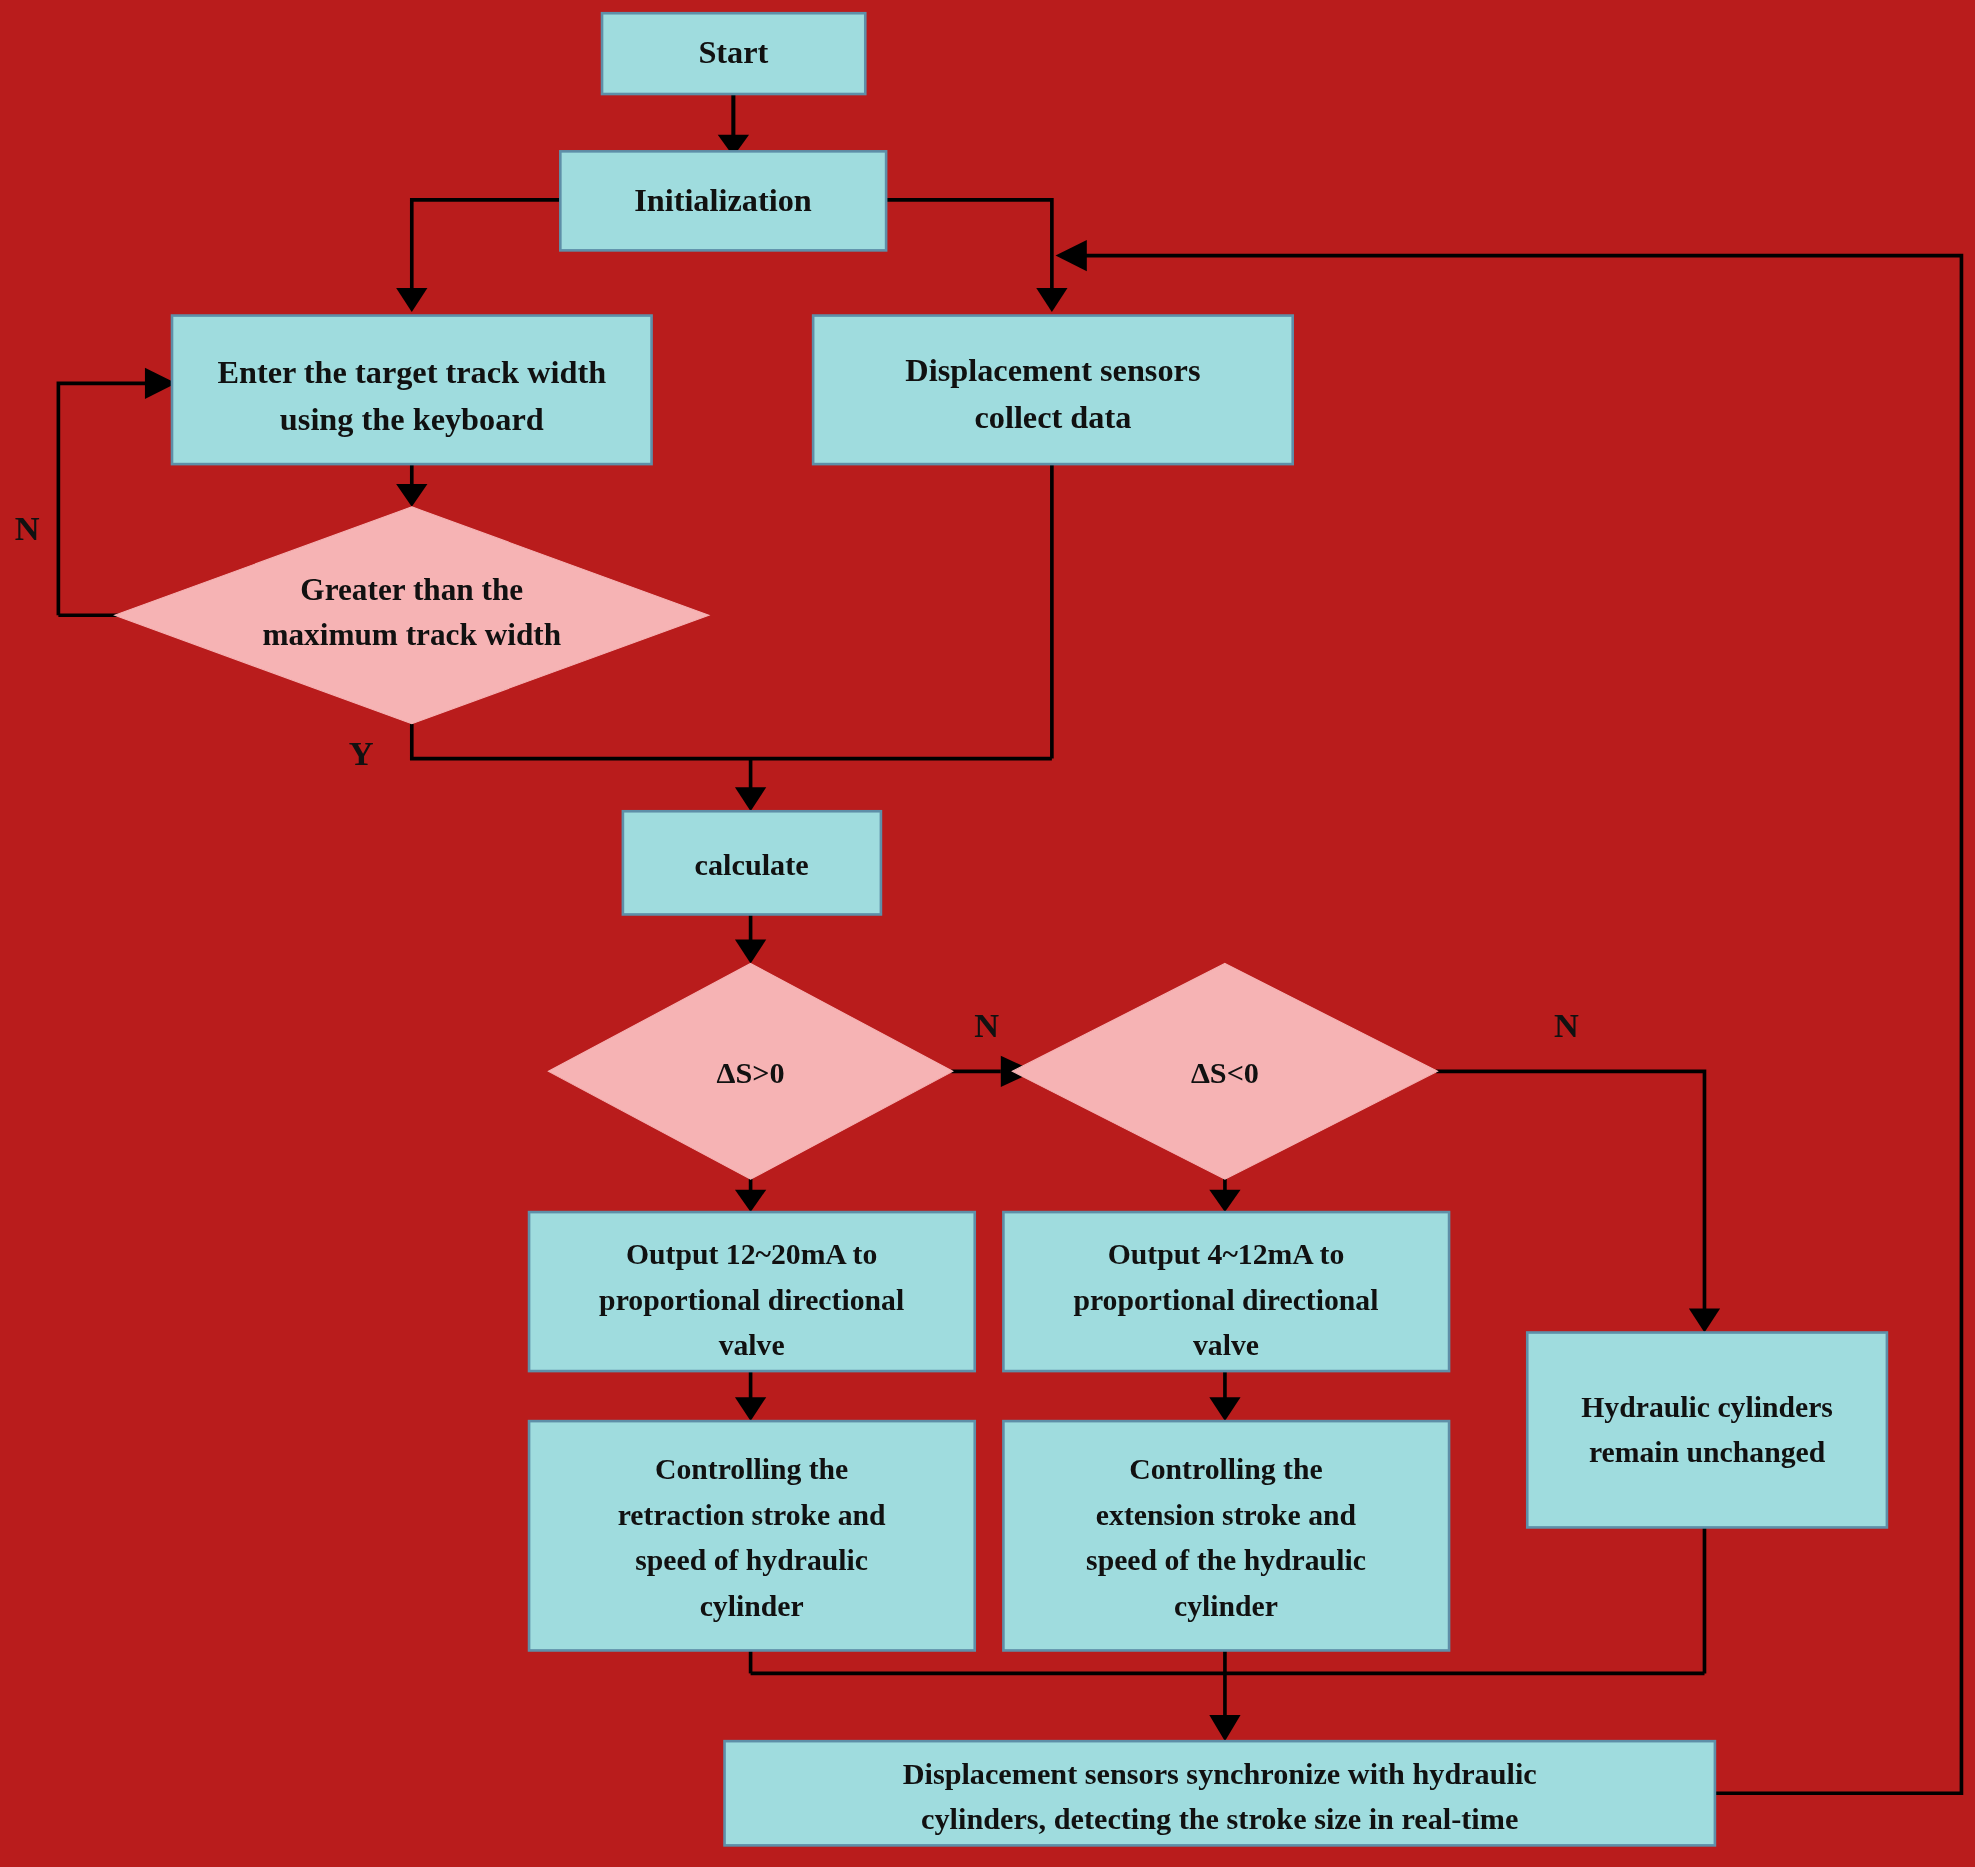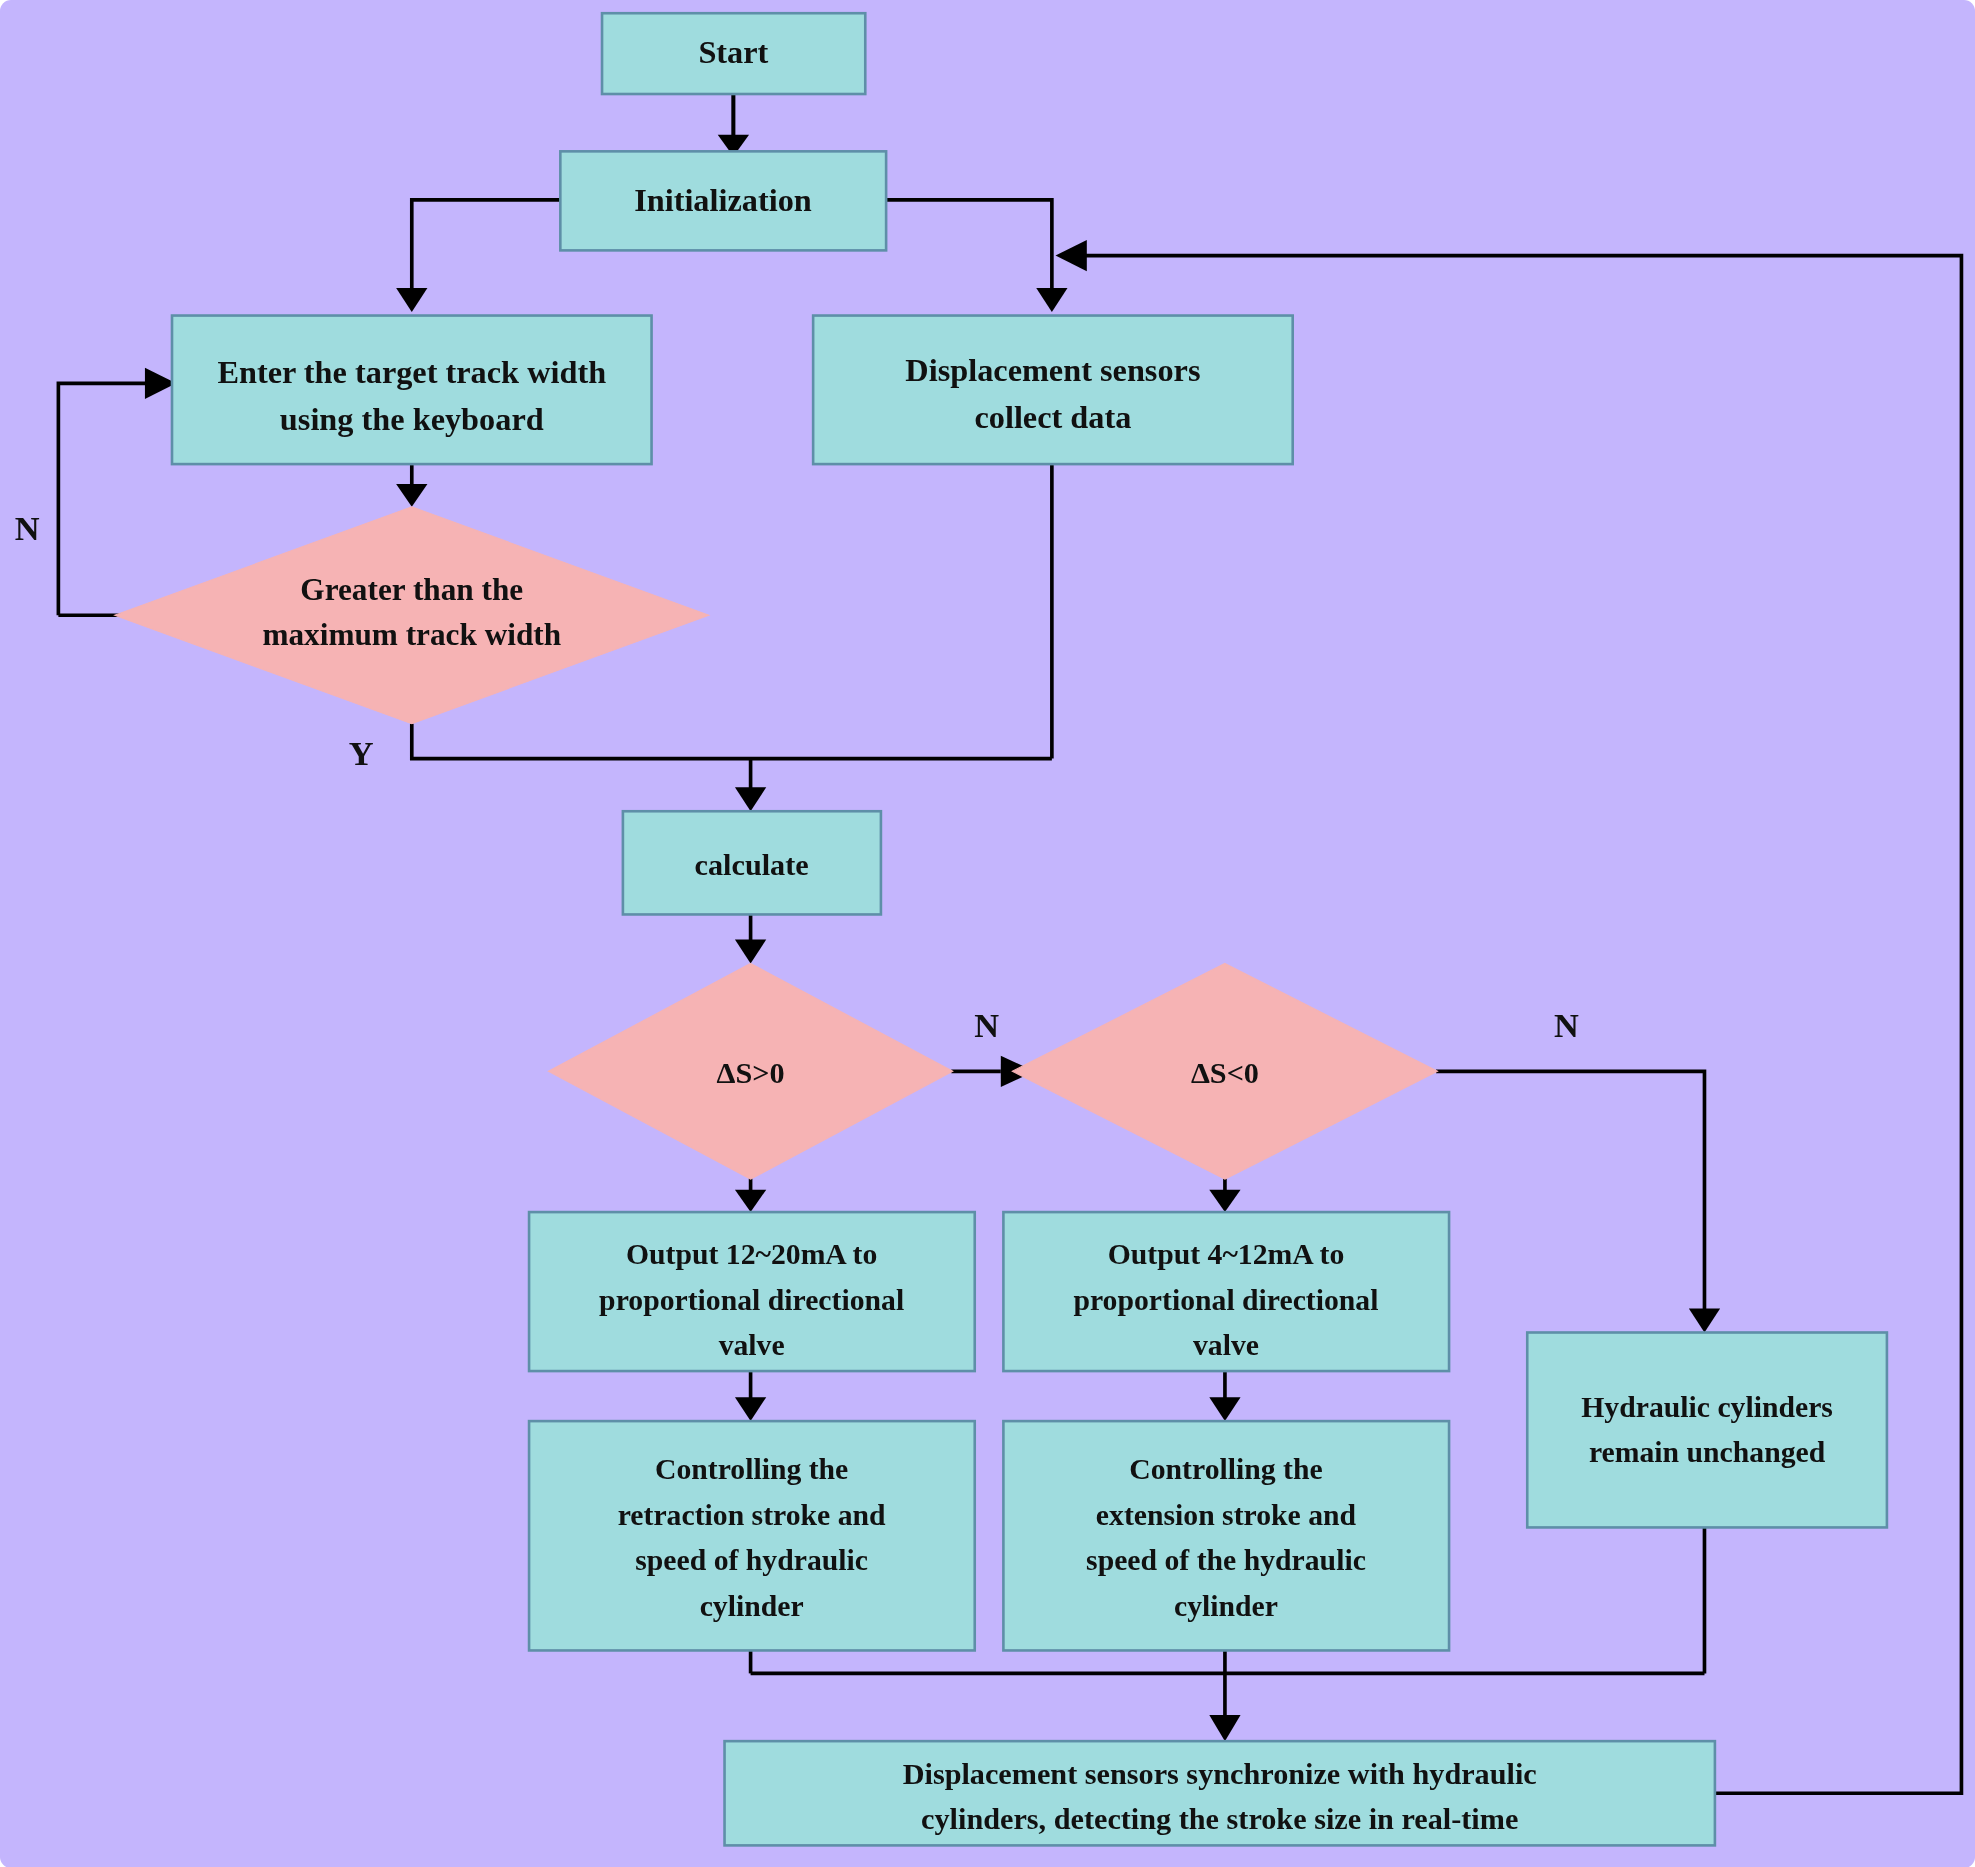--- a/index.html
+++ b/index.html
@@ -8,23 +8,22 @@
     padding: 0;
     background: #ffffff;
   }
   body {
     font-family: "Liberation Serif", "DejaVu Serif", serif;
   }
   #flow-root {
     position: relative;
     width: 1975px;
     height: 1868px;
-    background: #c4b5fd;
+    background: #b91c1c;
     overflow: hidden;
-    border-radius: 11px;
   }
   svg#flow-svg {
     position: absolute;
     top: 0;
     left: 0;
     width: 1975px;
     height: 1868px;
   }
   .node-text {
     font-family: "Liberation Serif", "DejaVu Serif", serif;

